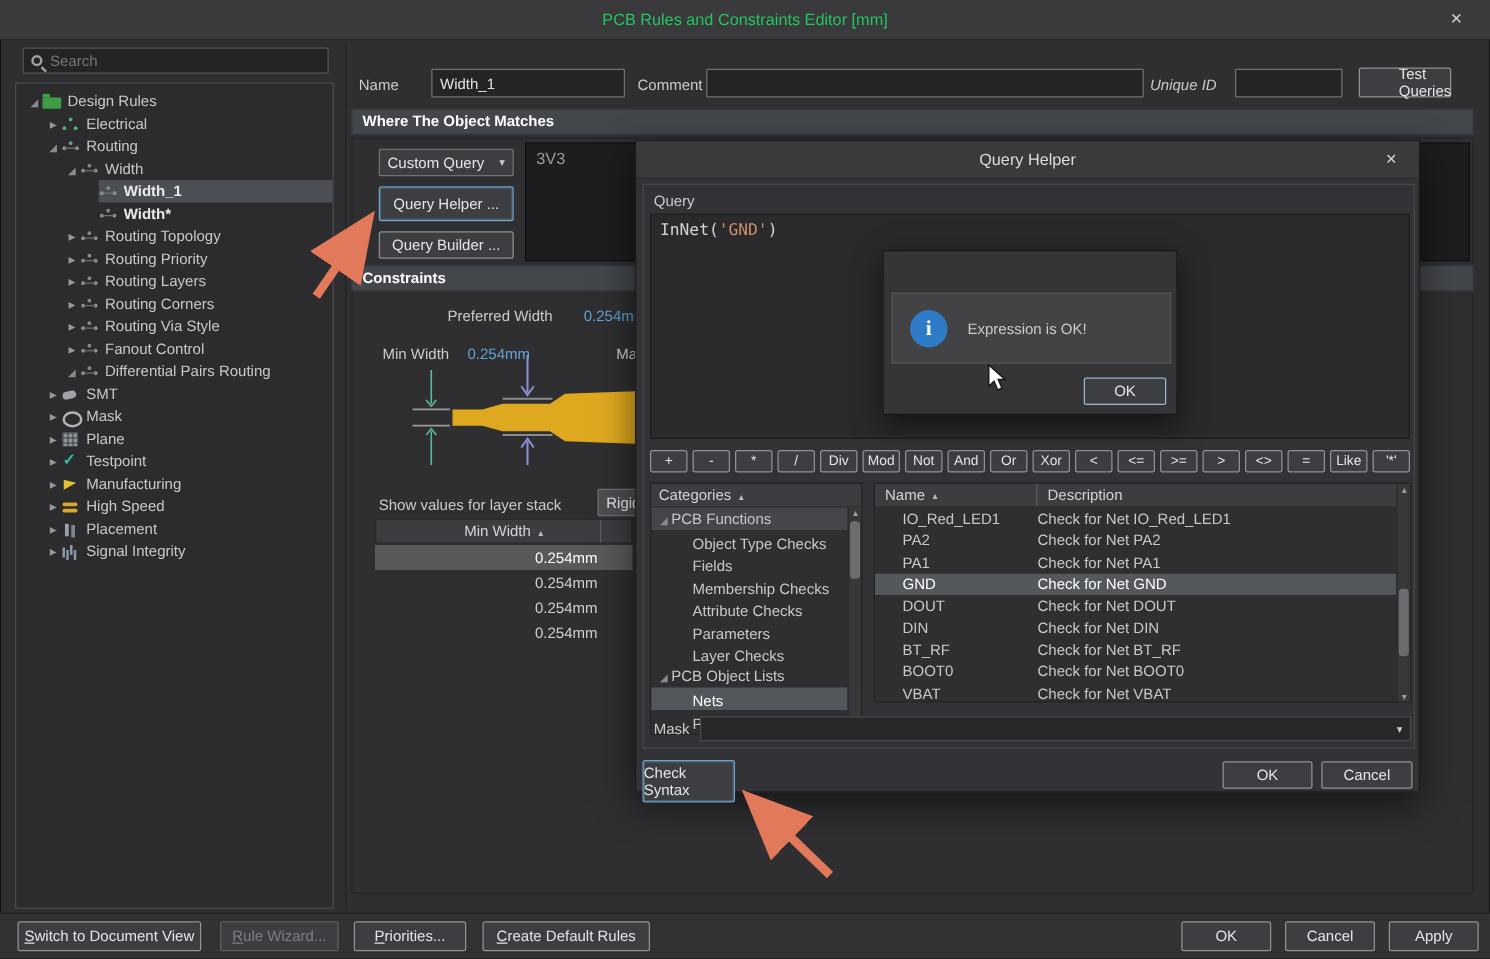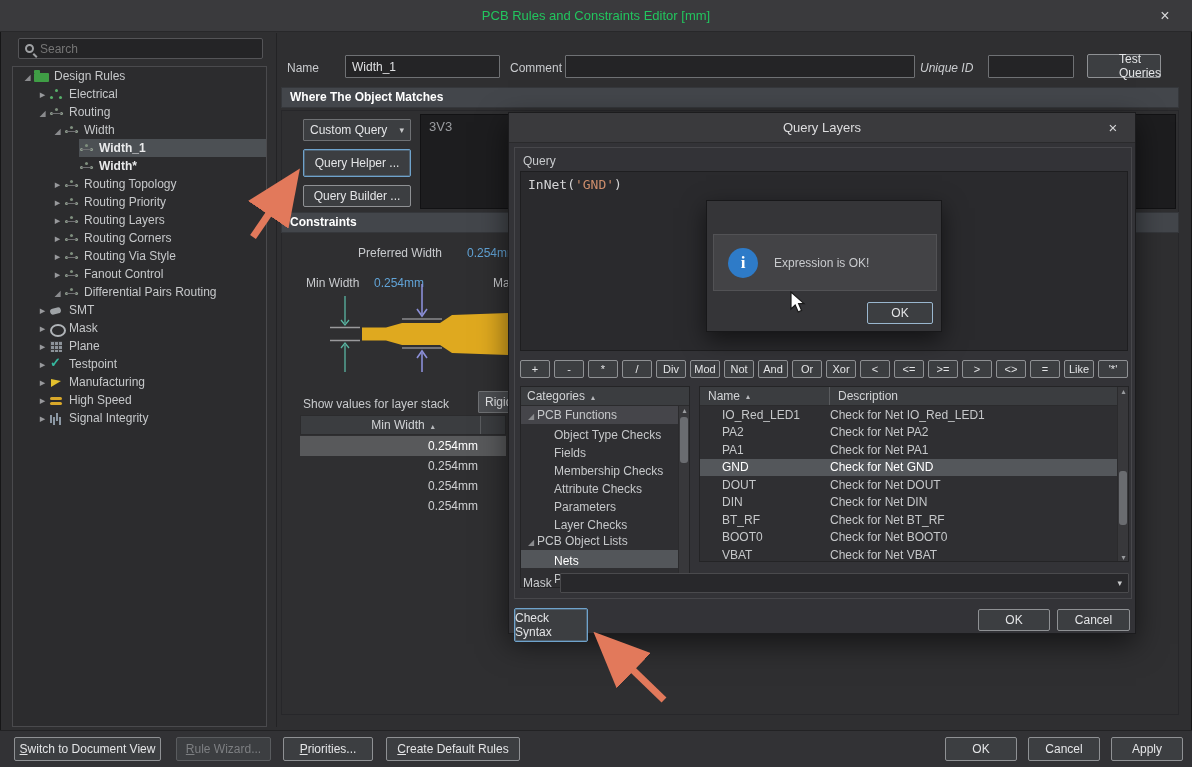--- a/index.html
+++ b/index.html
@@ -23,21 +23,21 @@
   .search-box { position:absolute; left:18px; top:38px; width:245px; height:21px;
     background:#242426; border:1px solid #55555八; border:1px solid #545457; border-radius:2px;
     display:flex; align-items:center; padding:0 6px; gap:6px; }
   .search-glyph { width:9px; height:9px; border:2px solid #9fa1a4; border-radius:50%; position:relative; flex:0 0 9px; }
   .search-glyph::after { content:""; position:absolute; left:7px; top:7px; width:5px; height:2px;
     background:#9fa1a4; transform:rotate(45deg); transform-origin:0 0; }
   .search-box input { background:transparent; border:none; outline:none; color:#9a9ca0;
     font-family:"Liberation Sans",sans-serif; font-size:12px; width:100%; }
 
   .tree-panel { position:absolute; left:12px; top:66px; width:255px; height:661px;
-    background:#2c2c2e; border:1px solid #4a4a4d; overflow:hidden; }
+    background:#2c2c2e; border:1px solid #4a4a4d; padding-top:5px; overflow:hidden; }
   .trow { height:18px; display:flex; align-items:center; color:#c6c8ca; white-space:nowrap; }
   .trow .arr { flex:0 0 13px; text-align:center; color:#98999c; }
   .trow.collapsed .arr::before { content:"▸"; font-size:11px; }
   .trow.expanded  .arr::before { content:"◢"; font-size:8px; color:#8a8b8e; }
   .trow .hl { display:flex; align-items:center; height:18px; flex:1; padding-right:4px; }
   .trow.sel .hl { background:#4c5054; color:#fff; }
   .trow.bold .lbl { font-weight:bold; color:#e9eaeb; }
   .lvl0 { padding-left:8px; } .lvl1 { padding-left:23px; } .lvl2 { padding-left:38px; } .lvl3 { padding-left:53px; }
   .ic { width:15px; height:13px; margin-right:5px; position:relative; flex:0 0 15px; }
   .ic-folder { background:#3f9d45; height:9px; margin-top:3px; border-radius:1px; }
@@ -300,20 +300,27 @@
   <div class="trow lvl1 collapsed">
       <span class="arr"></span>
       <span class="hl">
         <span class="ic ic-hspeed"></span>
         <span class="lbl">High Speed</span>
       </span>
     </div>
   <div class="trow lvl1 collapsed">
       <span class="arr"></span>
       <span class="hl">
+        <span class="ic ic-place"></span>
+        <span class="lbl">Placement</span>
+      </span>
+    </div>
+  <div class="trow lvl1 collapsed">
+      <span class="arr"></span>
+      <span class="hl">
         <span class="ic ic-sig"></span>
         <span class="lbl">Signal Integrity</span>
       </span>
     </div>
 </div>
 
 <div class="main-divider"></div>
 <div class="rule-border"></div>
 
 <span class="abs" style="left:287px;top:61px;">Name</span>
@@ -376,21 +383,21 @@
 <div class="mw-table-hdr"><span class="sort">Min Width</span></div>
 <div class="mw-rows">
   <div class="mw-row first">0.254mm</div>
   <div class="mw-row">0.254mm</div>
   <div class="mw-row">0.254mm</div>
   <div class="mw-row">0.254mm</div>
 </div>
 
 <div class="qh">
   <div class="qh-title">
-    <span>Query Layers</span>
+    <span>Query Helper</span>
     <span class="qh-close"></span>
   </div>
   <div class="qh-panel">
     <span class="qh-qlabel">Query</span>
     <div class="qh-qbox"><span>InNet(</span><span class="arg">'GND'</span><span>)</span></div>
     <div class="ops">
       <div class="btn op">+</div>
       <div class="btn op">-</div>
       <div class="btn op">*</div>
       <div class="btn op">/</div>

